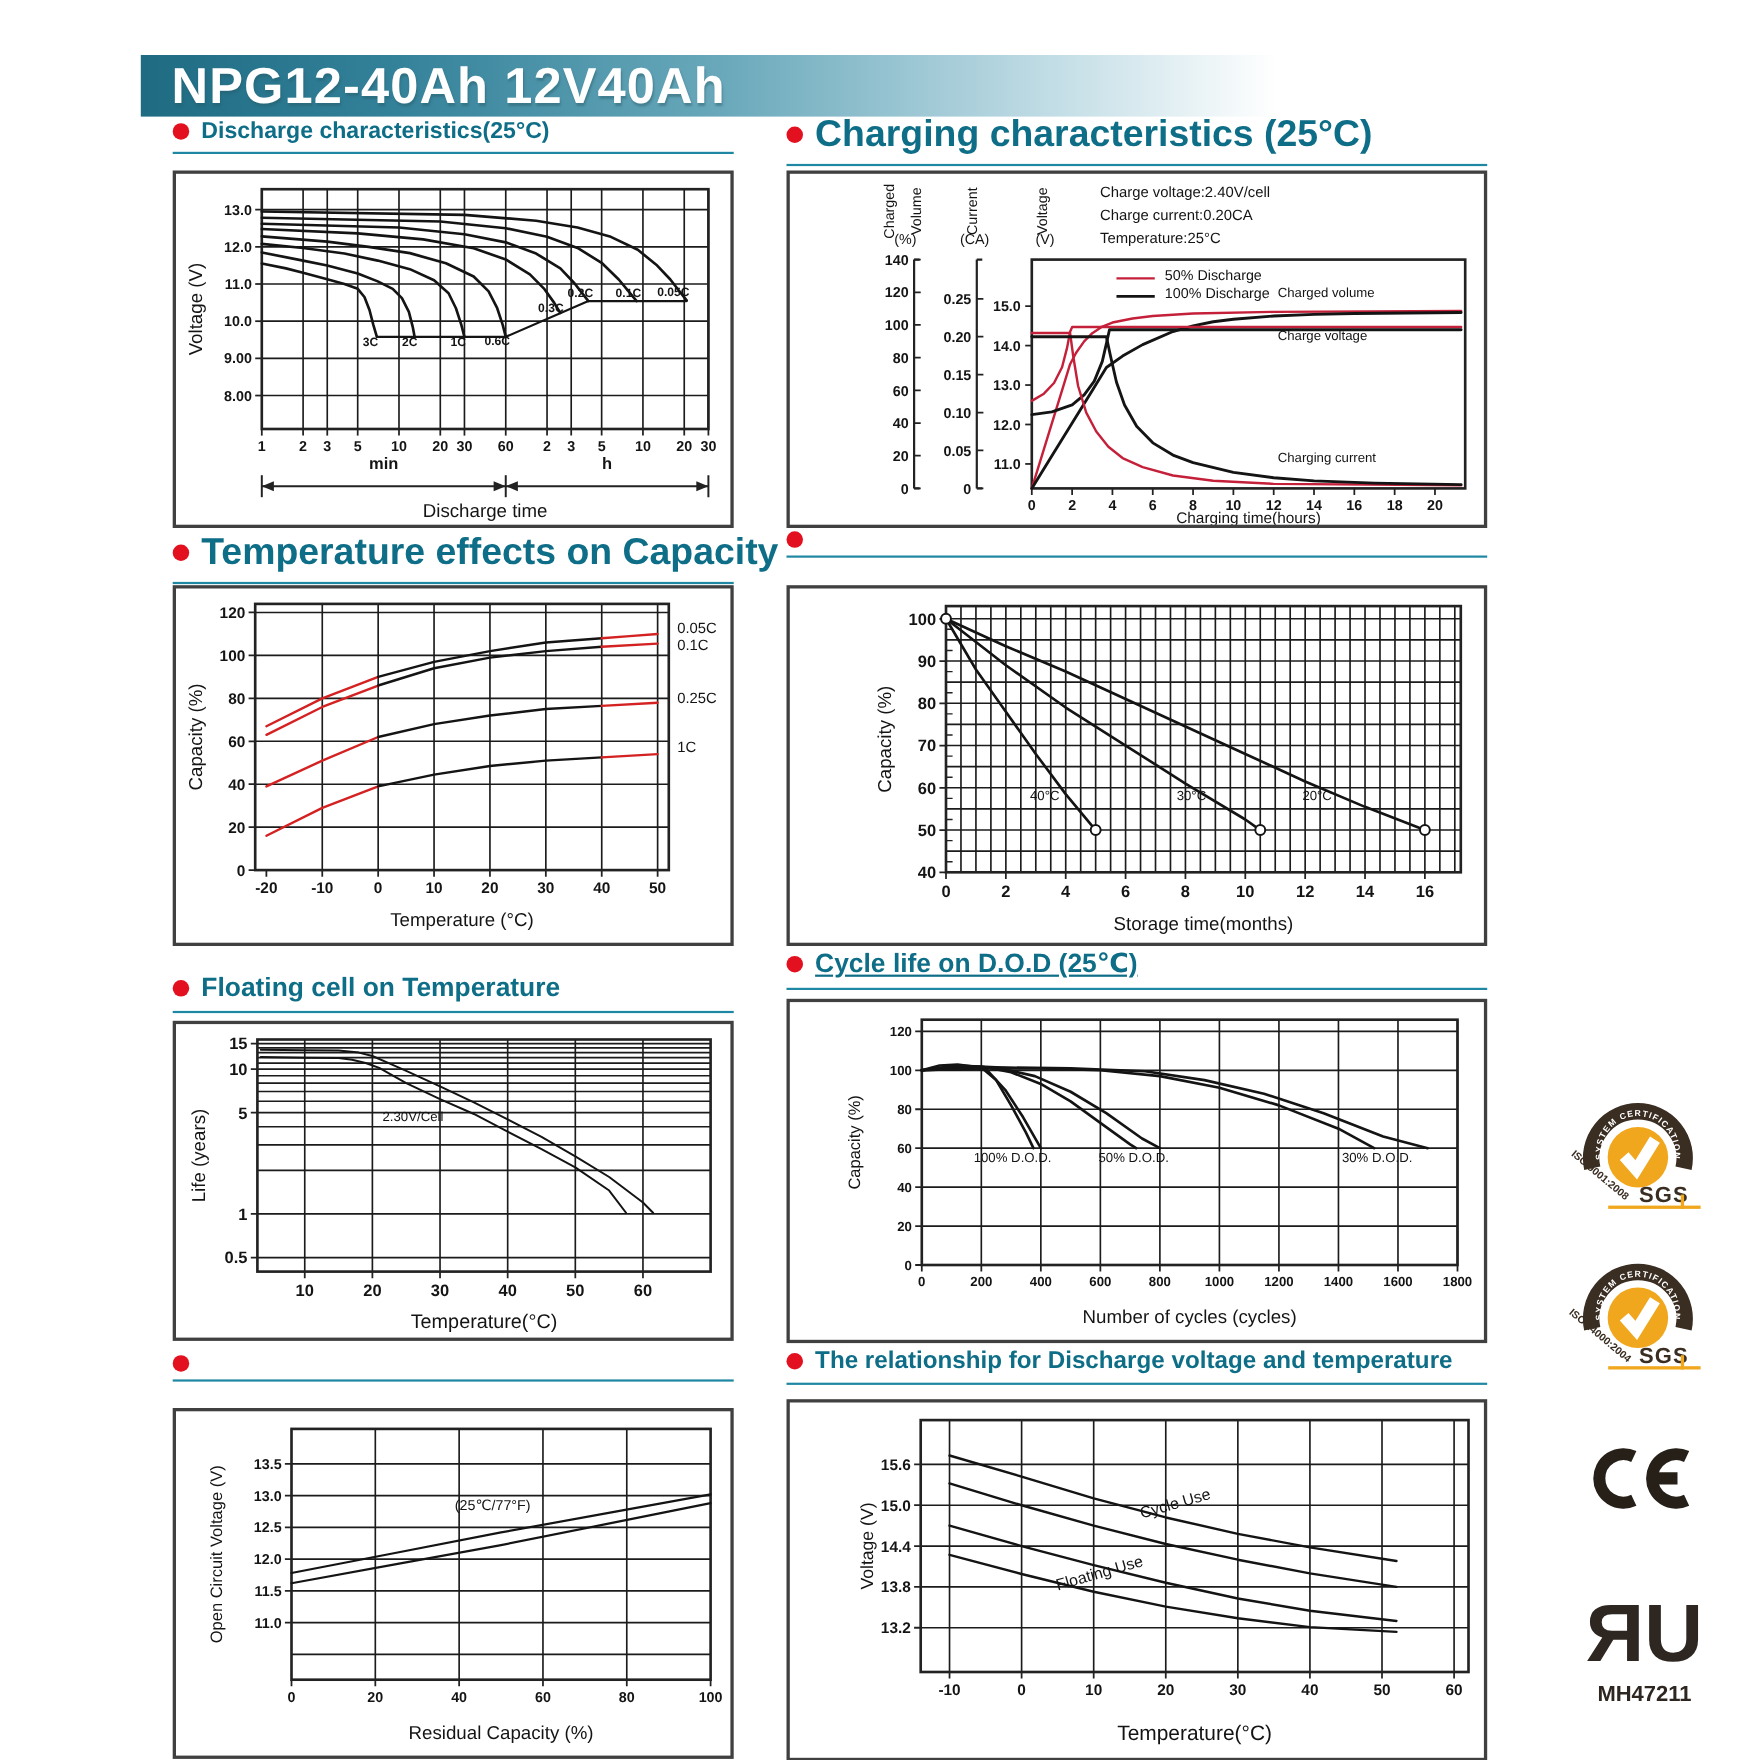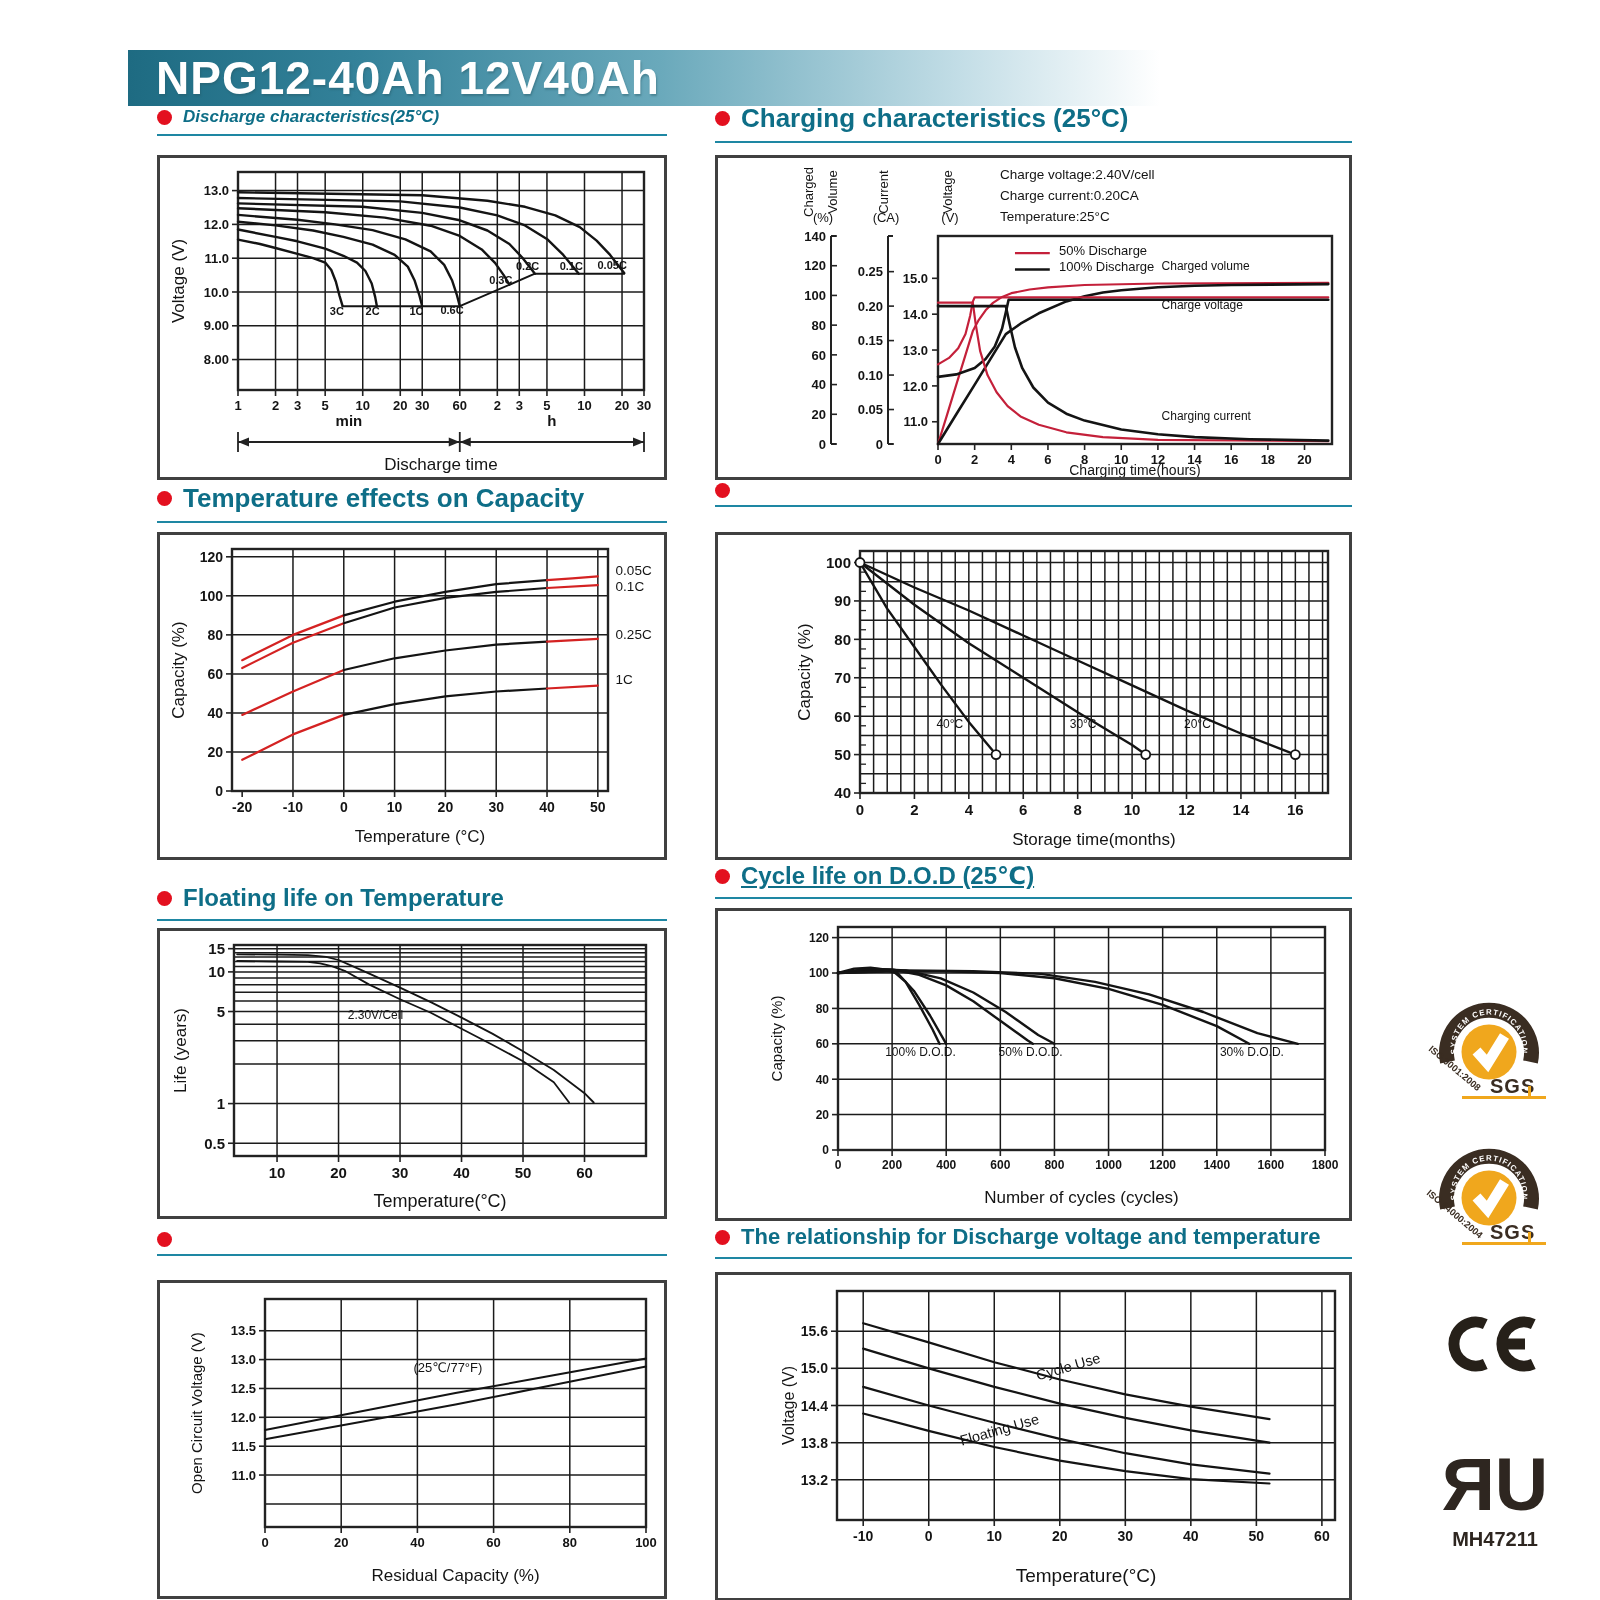--- a/index.html
+++ b/index.html
@@ -5,21 +5,21 @@
   html,body{margin:0;padding:0;background:#fff;}
   body{font-family:"Liberation Sans","DejaVu Sans",sans-serif;}
   .page{position:relative;width:1600px;height:1600px;background:#fff;overflow:hidden;margin-left:32px;}
   .banner{position:absolute;left:96px;top:50px;width:1064px;height:56px;
     background:linear-gradient(90deg,#1e6b82 0%,#34829a 22%,#6aa9bb 50%,#c2dde6 78%,#ffffff 97%);}
   .banner span{display:block;padding-left:28px;line-height:56px;font-size:46px;font-weight:700;color:#ffffff;
     letter-spacing:1px;text-shadow:1px 2px 2px rgba(40,90,105,.45);white-space:nowrap;}
   .sec-head{position:absolute;display:flex;align-items:center;gap:11px;border-bottom:2px solid #1e87a3;
     padding-bottom:7px;color:#0e6e87;font-weight:700;white-space:nowrap;}
   .dot{width:15px;height:15px;border-radius:50%;background:#e3101f;flex:0 0 auto;}
-  .sz22{font-size:22px;} .sz23{font-size:17px;font-style:italic;} .sz24{font-size:24px;} .sz26{font-size:26px;}
+  .sz22{font-size:22px;} .sz23{font-size:21px;} .sz24{font-size:24px;} .sz26{font-size:34px;}
   .box{position:absolute;border:3px solid #404040;background:#fff;}
   .badge{position:absolute;}
   svg{display:block;}
   svg text{font-family:"Liberation Sans","DejaVu Sans",sans-serif;}
 </style>
 </head>
 <body>
 
 <div class="page">
 
@@ -37,21 +37,21 @@
   </div>
   <div class="sec-head sz26" style="left:125px;top:483px;width:510px;">
     <span class="dot"></span>
     <span>Temperature effects on Capacity</span>
   </div>
   <div class="sec-head sz26" style="left:683px;top:483px;width:637px;">
     <span class="dot"></span>
   </div>
   <div class="sec-head sz24" style="left:125px;top:884px;width:510px;">
     <span class="dot"></span>
-    <span>Floating life on Temperature</span>
+    <span>Floating cell on Temperature</span>
   </div>
   <div class="sec-head sz24" style="left:683px;top:862px;width:637px;text-decoration:underline;">
     <span class="dot"></span>
     <span>Cycle life on D.O.D (25℃)</span>
   </div>
   <div class="sec-head sz22" style="left:125px;top:1232px;width:510px;">
     <span class="dot"></span>
   </div>
   <div class="sec-head sz22" style="left:683px;top:1224px;width:637px;">
     <span class="dot"></span>

